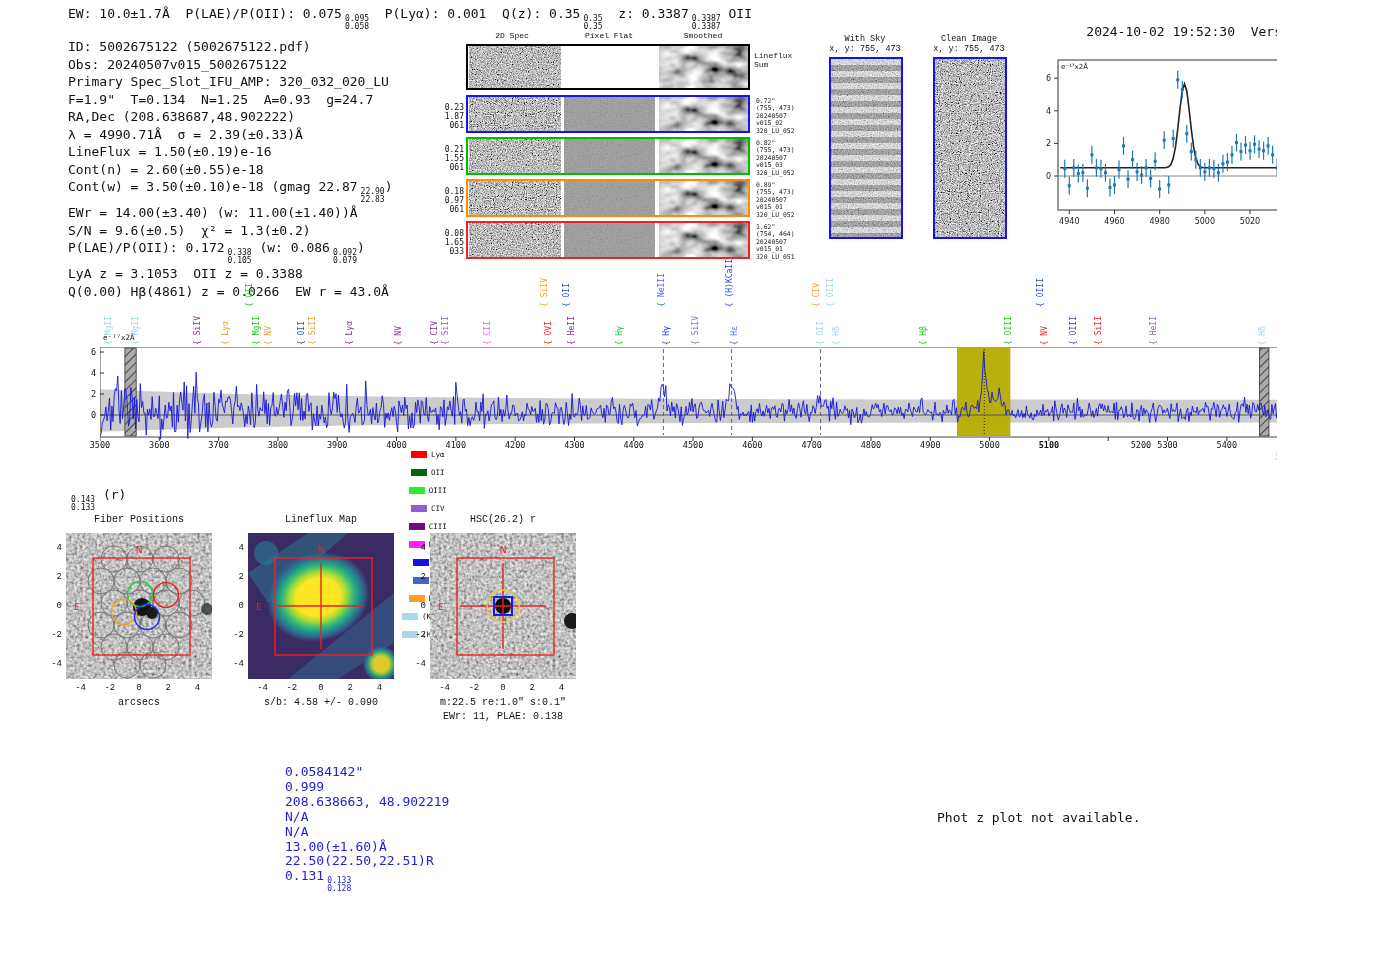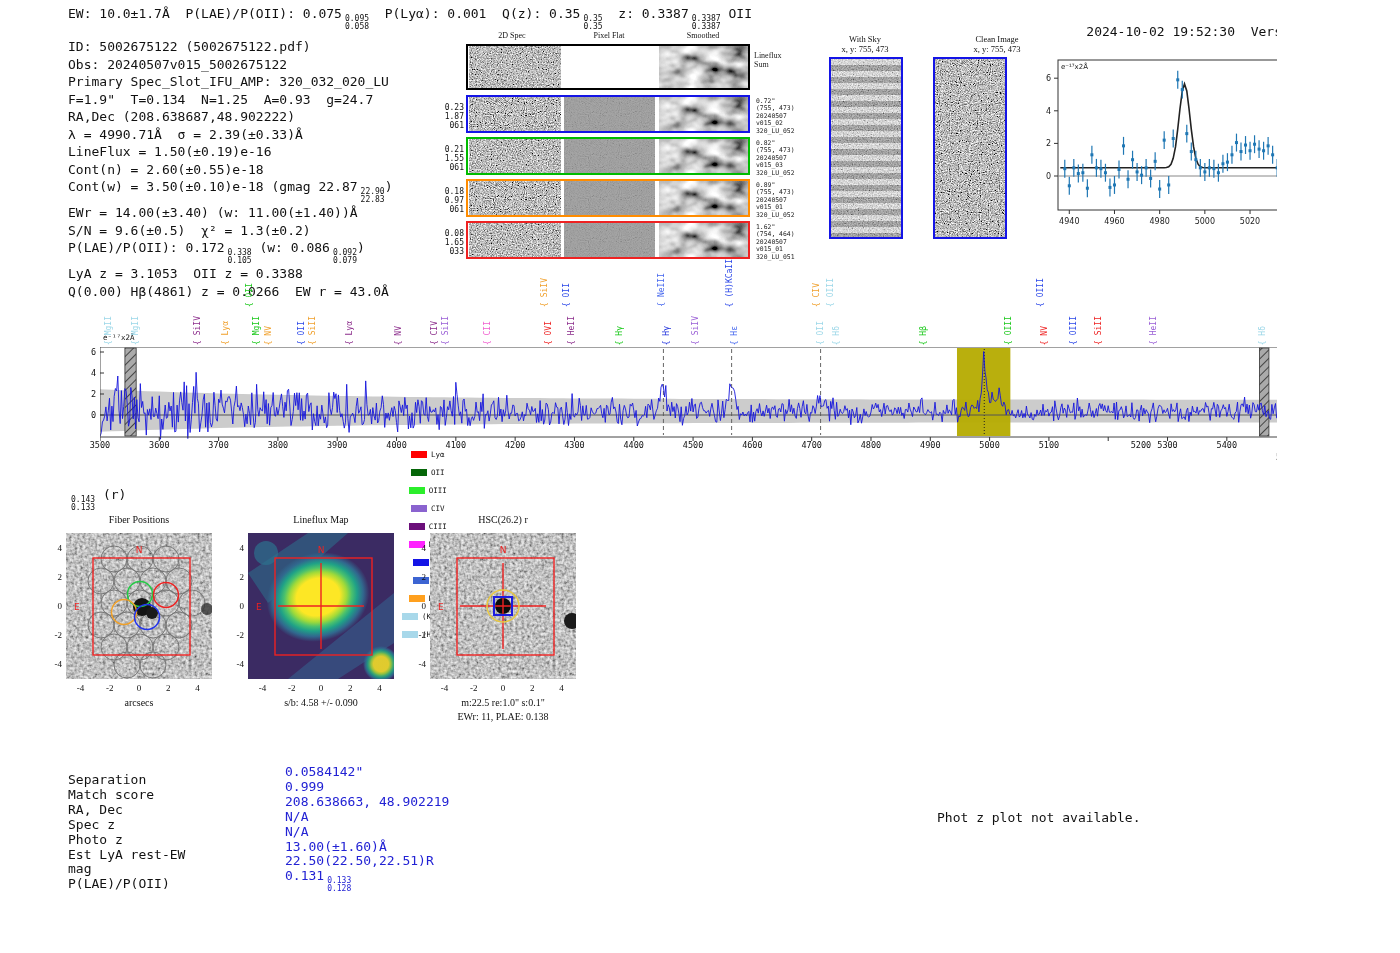--- a/index.html
+++ b/index.html
@@ -2,21 +2,21 @@
 <html><head>
 <meta charset="utf-8">
 <style>
   html,body{margin:0;padding:0;background:#fff;}
   .page{position:relative;width:1277px;height:953px;background:#fff;overflow:hidden;
         font-family:"DejaVu Sans Mono","Liberation Mono",monospace;color:#111;}
   .abs{position:absolute;}
   .mono13{font-size:13px;line-height:17.5px;white-space:pre;}
   .frac{display:inline-flex;flex-direction:column;font-size:8px;line-height:8px;
         vertical-align:-3px;margin-left:3px;text-align:left;}
-  .sans{font-family:Liberation Serif, serif;}
+  .sans{font-family:Liberation Mono, monospace;}
   .ptitle{font-size:10px;text-align:center;}
   .tick{font-size:9px;color:#111;}
   .row2d{position:absolute;left:0;box-sizing:border-box;}
   .leftlab{position:absolute;font-size:8px;line-height:9px;text-align:right;width:22px;left:-26px;}
   .rightlab{position:absolute;font-size:6.4px;line-height:7.4px;left:288px;width:70px;color:#222;}
   .linelabel{position:absolute;writing-mode:vertical-rl;transform:rotate(180deg);
              font-size:8px;letter-spacing:0px;white-space:pre;}
   .xt{position:absolute;font-size:8.5px;width:34px;text-align:center;}
   .yt{position:absolute;font-size:8.5px;width:16px;text-align:right;}
   .legend{position:absolute;display:flex;align-items:center;gap:9px;}
@@ -220,21 +220,21 @@
 
   <div class="abs sans" style="left:815px;top:34px;width:100px;font-size:8.5px;text-align:center;line-height:10px;">
     <div>With Sky</div>
     <div>x, y: 755, 473</div>
   </div>
   <div class="abs stripes" style="left:829px;top:57px;width:70px;height:178px;border:2px solid #1414e6;">
     <svg width="70" height="178" style="display:block;opacity:.45">
         <rect width="70" height="178" filter="url(#nzFine2)"></rect>
       </svg>
   </div>
-  <div class="abs sans" style="left:947px;top:34px;width:100px;font-size:8.5px;text-align:center;line-height:10px;">
+  <div class="abs sans" style="left:919px;top:34px;width:100px;font-size:8.5px;text-align:center;line-height:10px;">
     <div>Clean Image</div>
     <div>x, y: 755, 473</div>
   </div>
   <div class="abs" style="left:933px;top:57px;width:70px;height:178px;border:2px solid #1414e6;background:#9a9a9a;">
     <svg width="70" height="178" style="display:block">
         <rect width="70" height="178" filter="url(#nzFine)"></rect>
       </svg>
   </div>
 
   <div id="inset-chart" class="abs" style="left:1030px;top:56px;"><svg width="280" height="172" viewBox="0 0 280 172">
@@ -415,21 +415,21 @@
       <span class="xt" style="left: 438.842px; top: 440px;">4100</span>
       <span class="xt" style="left: 498.149px; top: 440px;">4200</span>
       <span class="xt" style="left: 557.455px; top: 440px;">4300</span>
       <span class="xt" style="left: 616.762px; top: 440px;">4400</span>
       <span class="xt" style="left: 676.069px; top: 440px;">4500</span>
       <span class="xt" style="left: 735.376px; top: 440px;">4600</span>
       <span class="xt" style="left: 794.683px; top: 440px;">4700</span>
       <span class="xt" style="left: 853.99px; top: 440px;">4800</span>
       <span class="xt" style="left: 913.297px; top: 440px;">4900</span>
       <span class="xt" style="left: 972.604px; top: 440px;">5000</span>
-      <span class="xt" style="left: 1031.91px; top: 440px;">5100</span>
+      <span class="xt" style="left: 1031.91px; top: 440px; font-weight: bold;">5100</span>
       <span class="xt" style="left: 1124px; top: 440px;">5200</span>
       <span class="xt" style="left: 1150.52px; top: 440px;">5300</span>
       <span class="xt" style="left: 1209.83px; top: 440px;">5400</span>
       <span class="xt" style="left: 1269.14px; top: 452px;">5500</span>
       <span class="yt" style="left: 80px; top: 410px;">0</span>
       <span class="yt" style="left: 80px; top: 389px;">2</span>
       <span class="yt" style="left: 80px; top: 368px;">4</span>
       <span class="yt" style="left: 80px; top: 347px;">6</span>
       <div class="legend" style="left: 402px; top: 450px; flex-direction: column;">
         <div class="it">
@@ -612,18 +612,17 @@
       <span class="sans tick abs" style="left: 406px; top: 149.4px; width: 20px; text-align: right;">-4</span>
       <span class="sans tick abs" style="left: 434.6px; top: 173px; width: 20px; text-align: center;">-4</span>
       <span class="sans tick abs" style="left: 463.8px; top: 173px; width: 20px; text-align: center;">-2</span>
       <span class="sans tick abs" style="left: 493px; top: 173px; width: 20px; text-align: center;">0</span>
       <span class="sans tick abs" style="left: 522.2px; top: 173px; width: 20px; text-align: center;">2</span>
       <span class="sans tick abs" style="left: 551.4px; top: 173px; width: 20px; text-align: center;">4</span>
       <span class="sans cap abs" style="left: 410px; top: 187px; width: 186px;">m:22.5  re:1.0"  s:0.1"</span>
       <span class="sans cap abs" style="left: 410px; top: 201px; width: 186px;">EWr: 11, PLAE: 0.138</span>
     </div>
 
-  <div id="match-labels" class="abs" style="left:68px;top:773px;font-size:13px;line-height:14.9px;white-space:pre;"><div>Separation</div><div>Match score</div><div>RA, Dec</div><div>Spec z</div><div>Photo z</div><div>Est LyA rest-EW</div><div>mag</div><div>P(LAE)/P(OII)</div></div>
   <div id="match-values" class="abs" style="left: 285px; top: 765px; font-size: 13px; line-height: 14.9px; white-space: pre; color: rgb(34, 34, 212);"><div><span>0.0584142"</span></div><div><span>0.999</span></div><div><span>208.638663, 48.902219</span></div><div><span>N/A</span></div><div><span>N/A</span></div><div><span>13.00(±1.60)Å</span></div><div><span>22.50(22.50,22.51)R</span></div><div><span>0.131</span><span class="frac"><span>0.133</span><span>0.128</span></span></div></div>
 
   <div class="abs mono13" style="left:937px;top:809px;">Phot z plot not available.</div>
 
 </div>
 
 </body></html>

